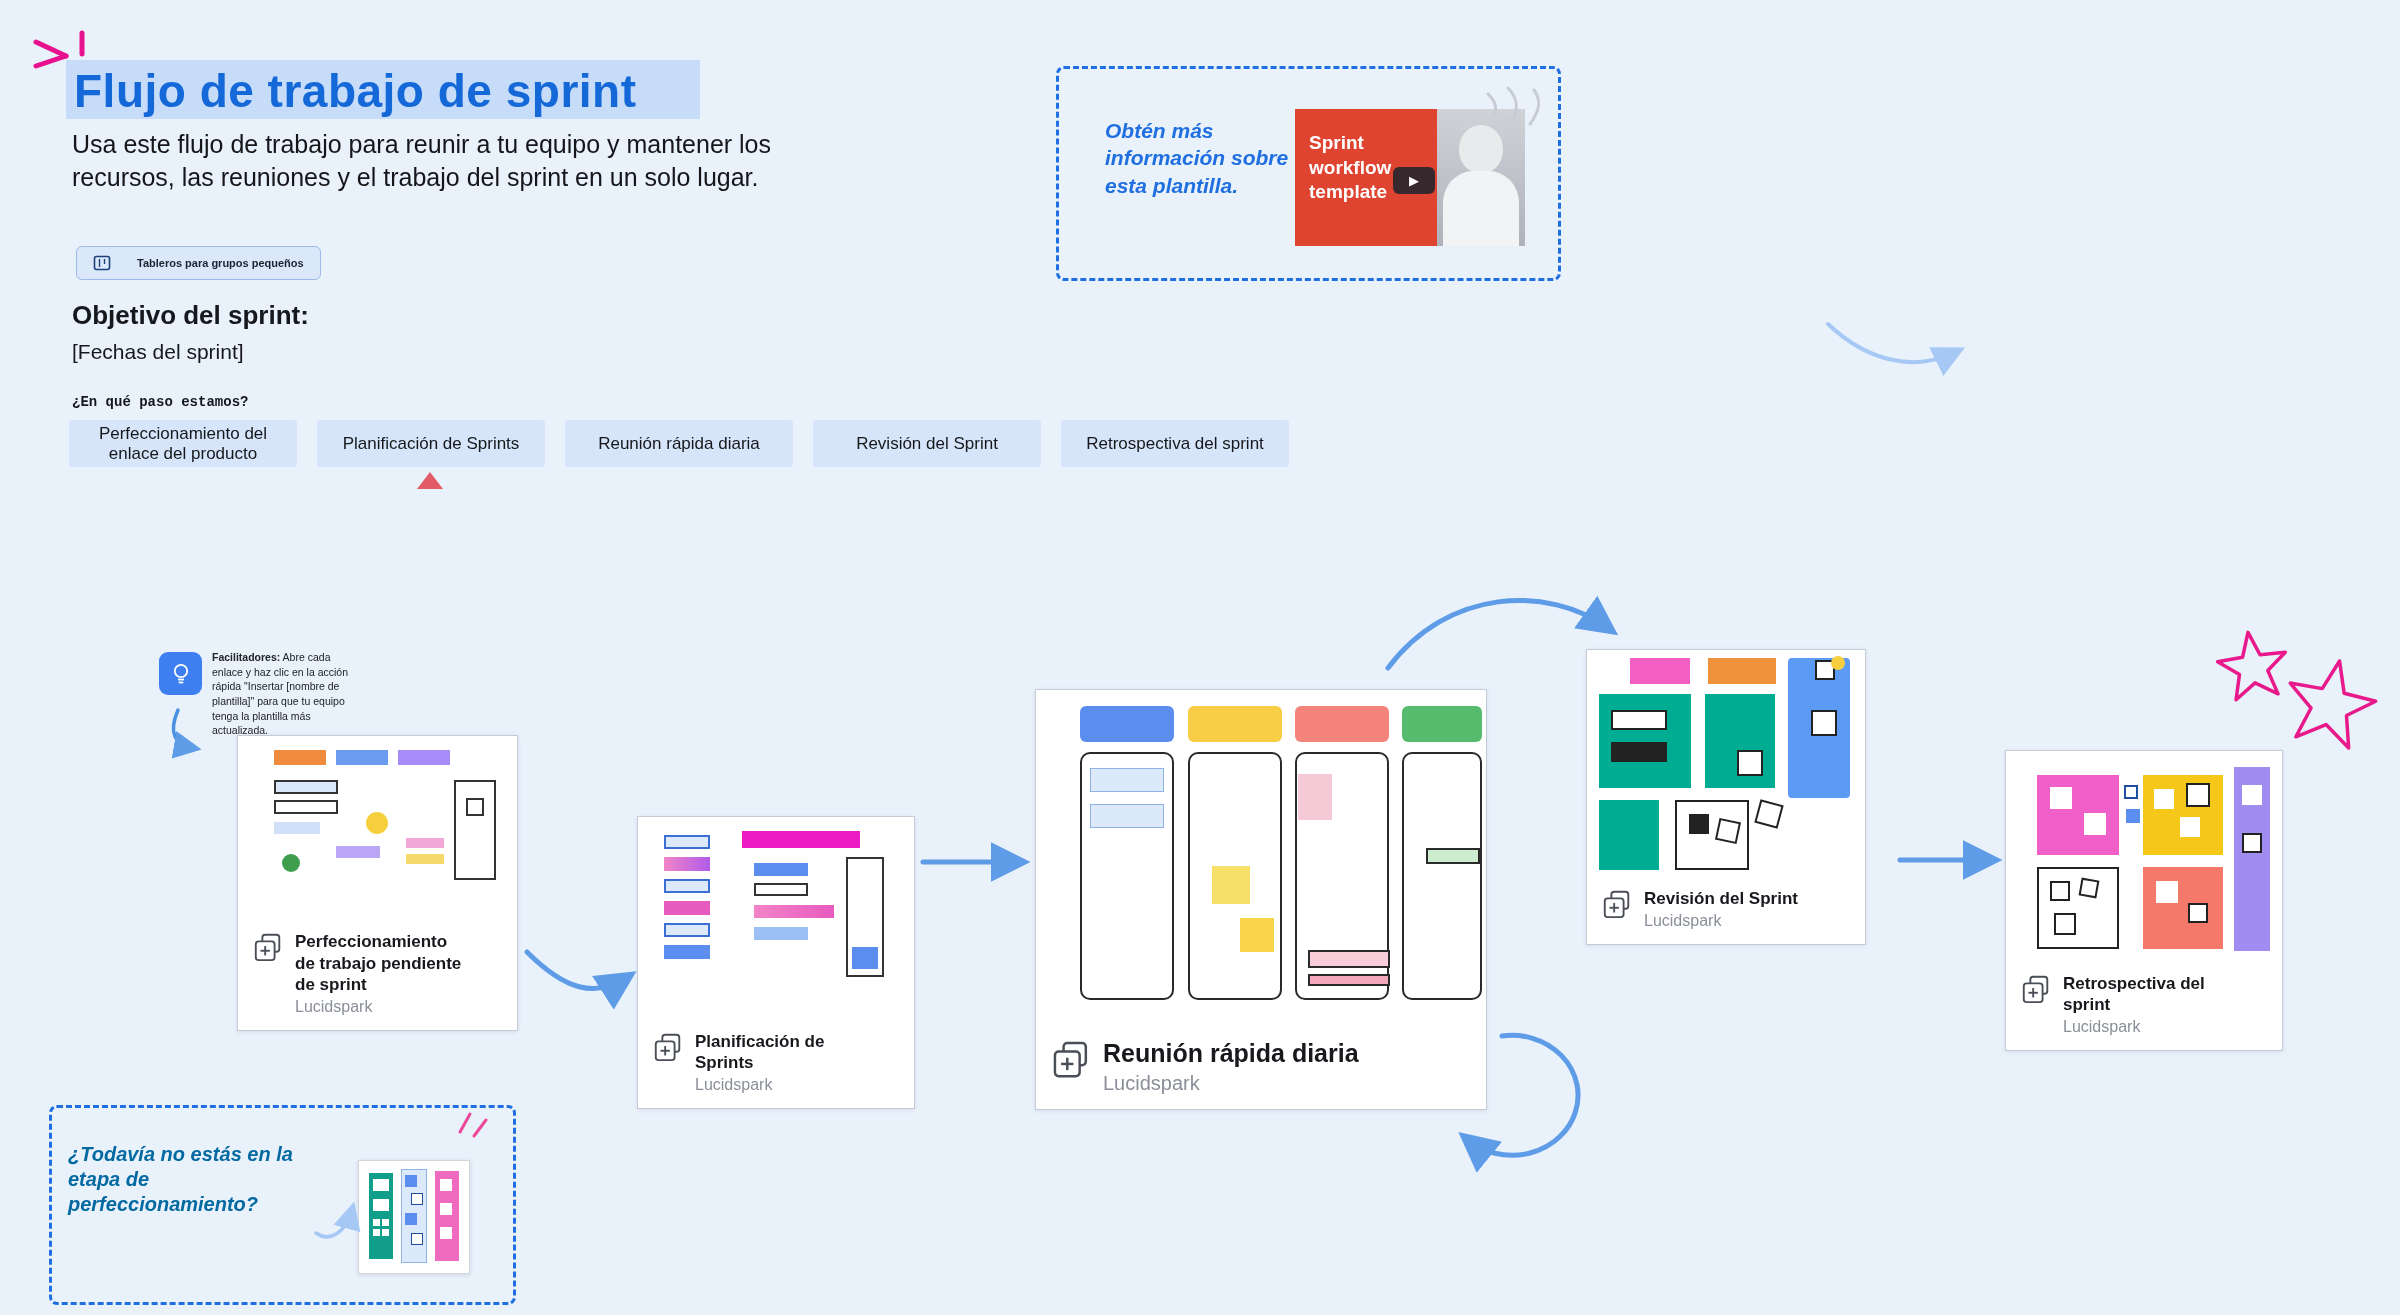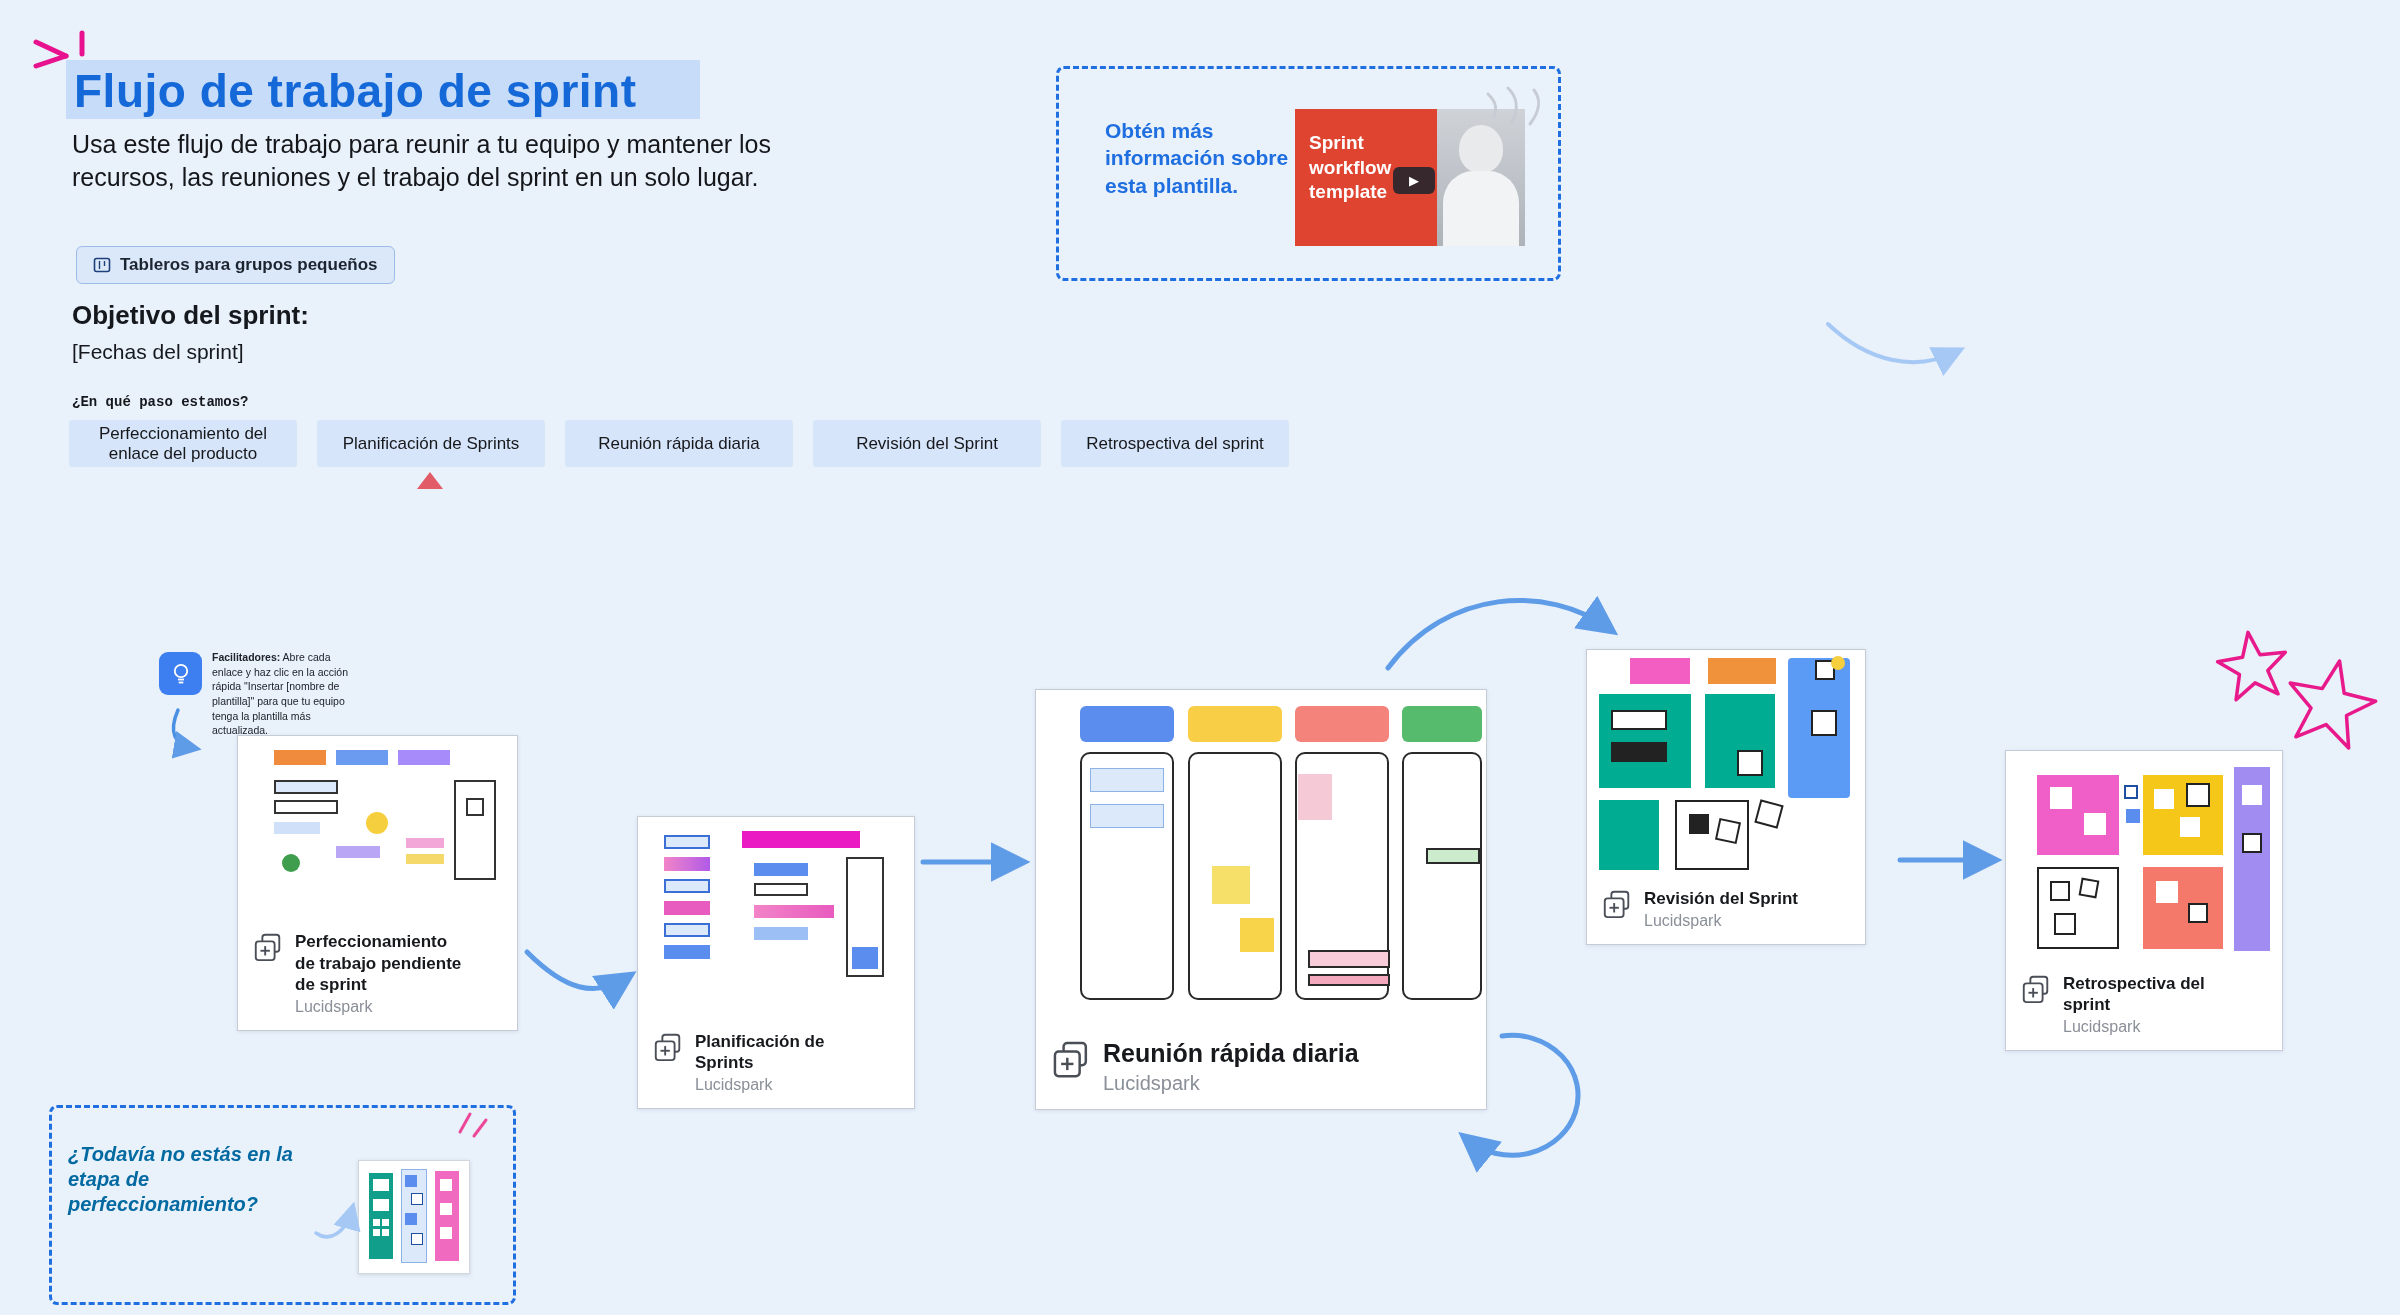--- a/index.html
+++ b/index.html
@@ -4,36 +4,36 @@
 <style>
   html,body{margin:0;padding:0;background:#eef4fc;}
   .canvas{position:relative;width:2400px;height:1315px;background:#e9f1fb;overflow:hidden;
           font-family:"Liberation Sans",sans-serif;color:#15181d;}
   .abs{position:absolute;}
 
   
   .page-title{left:66px;top:60px;font-size:46px;font-weight:bold;color:#1468d8;
               background:#c6dcf8;padding:4px 64px 1px 8px;letter-spacing:.5px;}
   .subtitle{left:72px;top:128px;width:770px;font-size:25px;line-height:1.3;color:#14161a;}
-  .badge{left:76px;top:246px;display:inline-flex;align-items:center;gap:9px;background:#dbe8fa;
-         border:1.5px solid #9dbbe8;border-radius:6px;padding:8px 16px;font-size:17px;font-weight:bold;color:#1c2430;}
+  .badge{left:76px;top:246px;display:inline-flex;align-items:center;gap:26px;background:#dbe8fa;
+         border:1.5px solid #9dbbe8;border-radius:6px;padding:8px 16px;font-size:11px;font-weight:bold;color:#1c2430;}
   .goal{left:72px;top:300px;font-size:26px;font-weight:bold;}
   .dates{left:72px;top:340px;font-size:21px;}
   .stepq{left:72px;top:394px;font-size:14px;font-weight:bold;font-family:Liberation Mono, monospace;}
 
   .steps{left:69px;top:420px;display:flex;gap:20px;}
   .step-btn{width:228px;height:47px;background:#d6e5f9;border-radius:3px;display:flex;
             align-items:center;justify-content:center;text-align:center;font-size:17px;
             line-height:1.15;color:#16181c;cursor:pointer;padding:2px 8px;box-sizing:border-box;}
   .tri{left:417px;top:472px;width:0;height:0;border-left:13px solid transparent;
        border-right:13px solid transparent;border-bottom:17px solid #e25c68;}
 
   
   .info-box{left:1056px;top:66px;width:505px;height:215px;border:3px dashed #1f6fe0;border-radius:8px;box-sizing:border-box;}
-  .info-text{left:46px;top:48px;width:190px;font-size:21px;font-weight:bold;
+  .info-text{left:46px;top:48px;width:190px;font-size:21px;font-weight:bold;font-style:italic;
              color:#1f6fe0;line-height:1.3;}
   .video{left:236px;top:40px;width:230px;height:137px;background:#df4431;overflow:hidden;cursor:pointer;}
   .video-text{left:14px;top:22px;font-size:19px;font-weight:bold;color:#fff;line-height:1.3;}
   .photo{right:0;top:0;width:88px;height:137px;background:linear-gradient(180deg,#cfd3d8,#aeb3ba);}
   .photo-head{left:22px;top:16px;width:44px;height:48px;border-radius:50% 50% 46% 46%;background:#e8eaec;}
   .photo-body{left:6px;top:62px;width:76px;height:80px;border-radius:40% 40% 0 0;background:#f2f3f4;}
   .play{left:98px;top:58px;width:42px;height:27px;background:rgba(32,36,46,.88);border-radius:6px;
         display:flex;align-items:center;justify-content:center;color:#fff;font-size:13px;cursor:pointer;}
 
   

